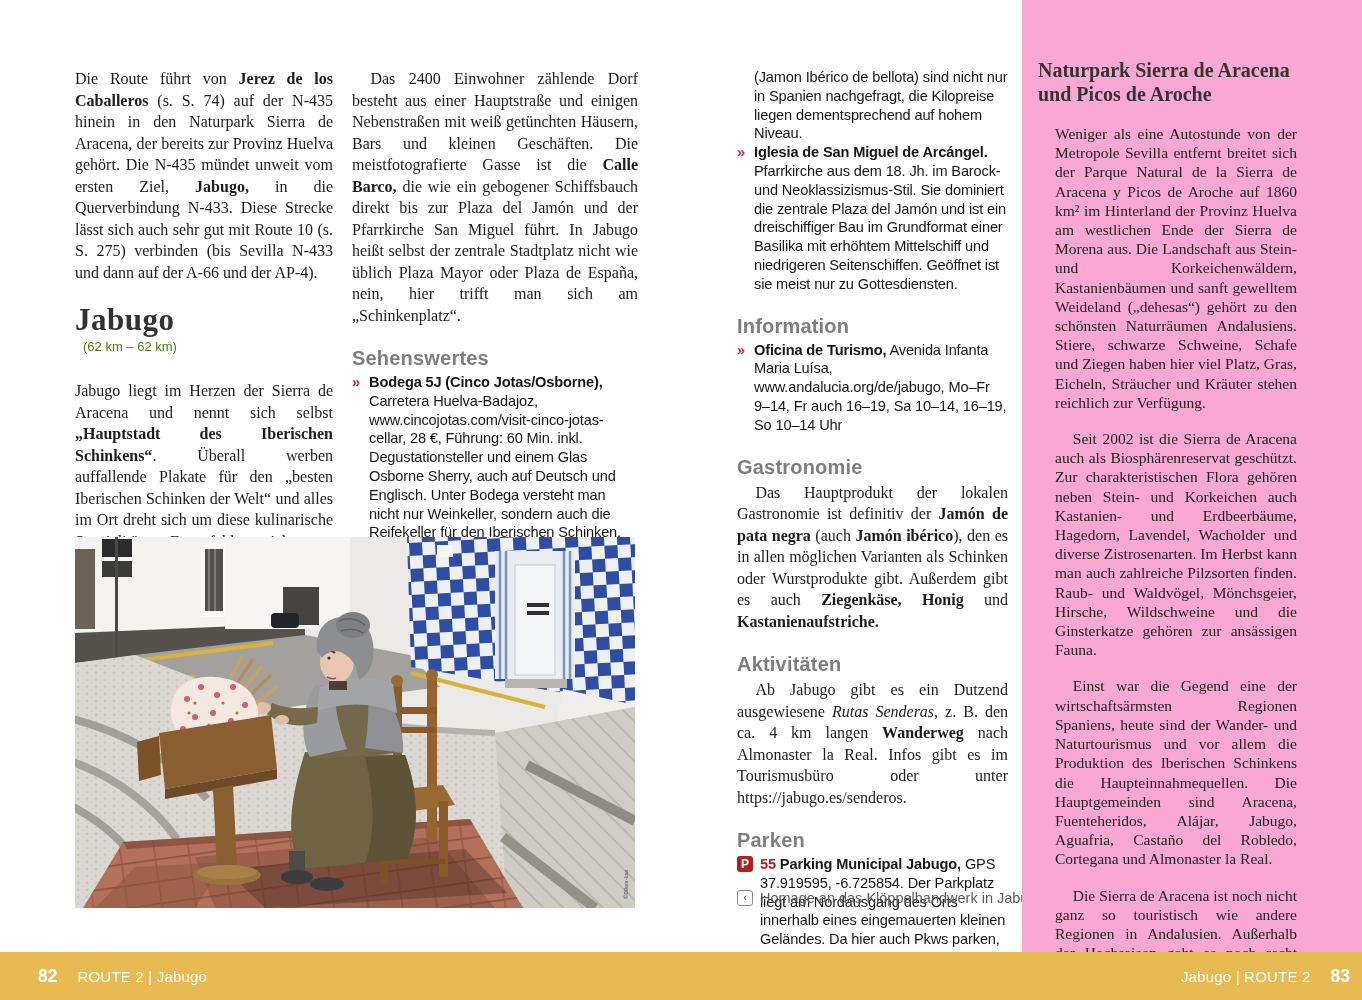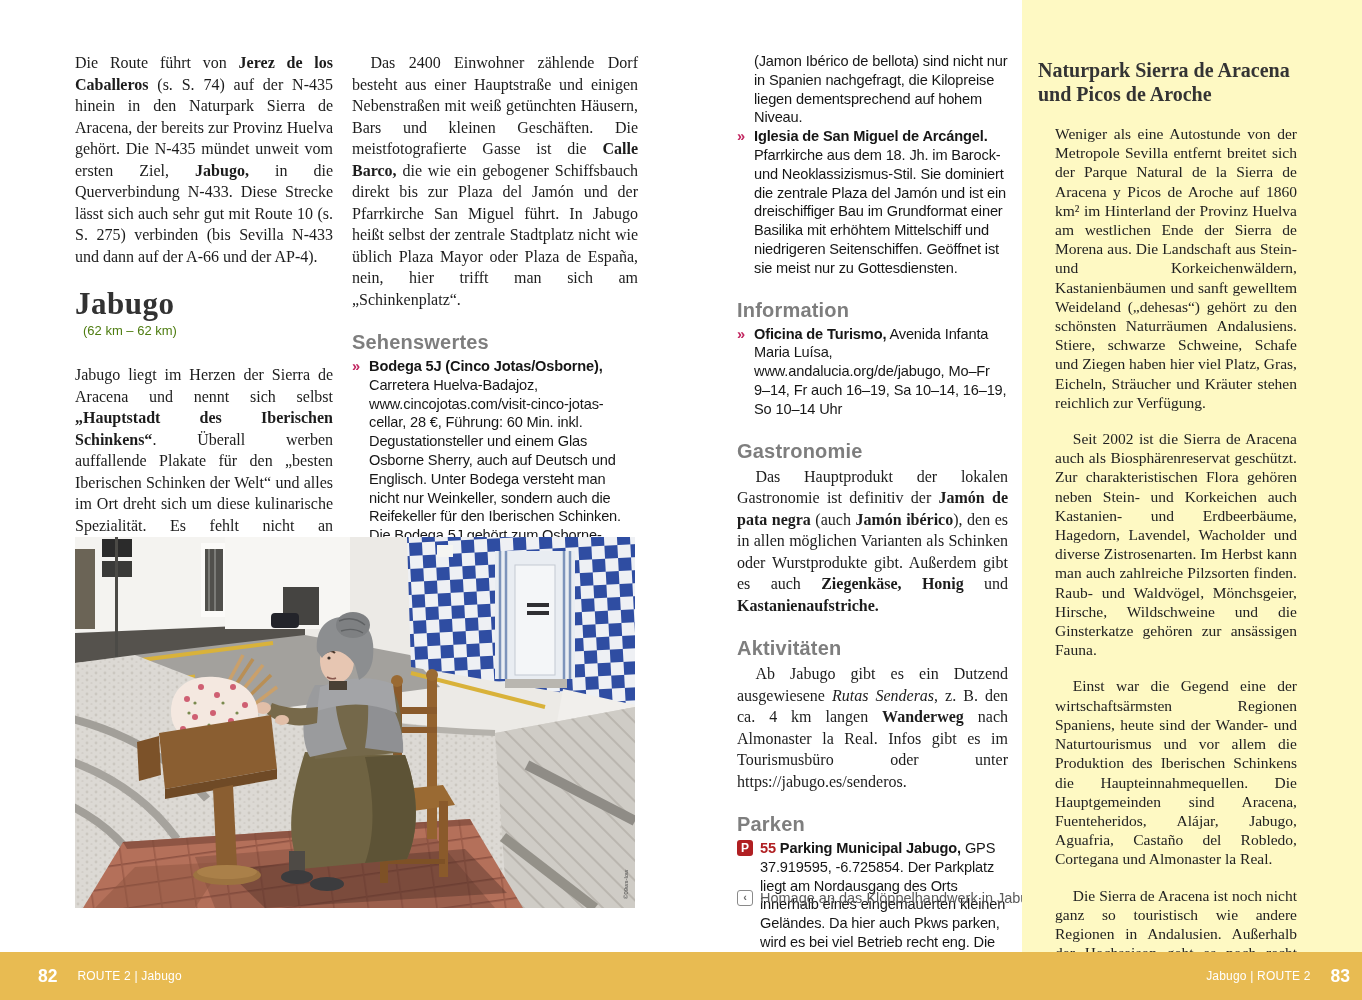--- a/index.html
+++ b/index.html
@@ -1,18 +1,18 @@
 <!DOCTYPE html>
 <html><head>
 <meta charset="utf-8">
 <style>
   html,body{margin:0;padding:0;background:#fff;}
   .spread{position:relative;width:1362px;height:1000px;background:#fff;overflow:hidden;
           font-family:"Liberation Serif",serif;color:#1a1a1a;}
-  .col{position:absolute;top:52px;}
+  .col{position:absolute;top:68px;}
   .col1{left:75px;width:258px;}
   .col2{left:352px;width:286px;}
   .col3{left:737px;width:271px;}
   .serif{font:16px/21.5px "Liberation Serif",serif;text-align:justify;margin:0;color:#1c1c1c;}
   .indent{text-indent:1.15em;}
   .seg-b{font-weight:bold;}
   .seg-i{font-style:italic;}
   .seg-r{color:#b01f22;}
   .route-title{font-family:"Liberation Serif",serif;font-weight:bold;font-size:31px;
                line-height:32px;color:#323232;margin:21px 0 0 0;letter-spacing:.5px;}
@@ -23,32 +23,32 @@
   .li{position:relative;padding-left:17px;margin:0;}
   .arrow{position:absolute;left:0;top:0;color:#c22660;font-weight:bold;}
   .li-parking{padding-left:23px;}
   .p-icon{position:absolute;left:0;top:1px;width:16px;height:16px;background:#b01f22;border-radius:3px;
           color:#fff;font:bold 12px/16px "Liberation Sans",sans-serif;text-align:center;display:inline-block;}
   .photo{position:absolute;left:75px;top:537px;width:560px;height:371px;display:block;}
   .caption{position:absolute;left:737px;top:890px;width:330px;font:14.5px "Liberation Sans",sans-serif;
            color:#5a5a5a;display:flex;align-items:center;gap:7px;}
   .cap-icon{display:inline-block;width:14px;height:14px;border:1.4px solid #8a8a8a;border-radius:3px;
             color:#6a6a6a;font:bold 11px/13px "Liberation Sans",sans-serif;text-align:center;flex:0 0 auto;}
-  .sidebar{position:absolute;left:1022px;top:0;width:340px;height:952px;background:#fef9c3;
+  .sidebar{position:absolute;left:1022px;top:0;width:340px;height:952px;background:#f9a8d4;
            box-sizing:border-box;padding:58px 48px 0 16px;}
   .sb-title{font-family:"Liberation Serif",serif;font-weight:bold;font-size:20px;line-height:24px;
             color:#343434;margin:0 0 18px 0;}
   .sb{font:15.5px/19.2px "Liberation Serif",serif;text-align:justify;margin:17px;color:#222;}
   .footer{position:absolute;left:0;bottom:0;width:1362px;height:48px;background:#e8bb52;
           display:flex;justify-content:space-between;align-items:center;
           padding:0 12px 0 38px;box-sizing:border-box;color:#fff;
           font-family:"Liberation Sans",sans-serif;}
   .f-group{display:flex;align-items:center;gap:20px;}
   .f-num{font-weight:bold;font-size:17.5px;}
-  .f-label{font-size:12px;letter-spacing:.2px;}
+  .f-label{font-size:15px;letter-spacing:.2px;}
 </style>
 </head>
 <body>
 
 <div class="spread">
 
   <div class="col col1">
     <p class="serif"><span>Die Route führt von </span><span class="seg-b">Jerez de los Caballeros</span><span> (s. S. 74) auf der N-435 hinein in den Naturpark Sierra de Aracena, der bereits zur Provinz Huelva gehört. Die N-435 mündet unweit vom ersten Ziel, </span><span class="seg-b">Jabugo,</span><span> in die Querverbindung N-433. Diese Strecke lässt sich auch sehr gut mit Route 10 (s. S. 275) verbinden (bis Sevilla N-433 und dann auf der A-66 und der AP-4).</span></p>
     <h1 class="route-title">Jabugo</h1>
     <div class="distance">(62 km – 62 km)</div>

